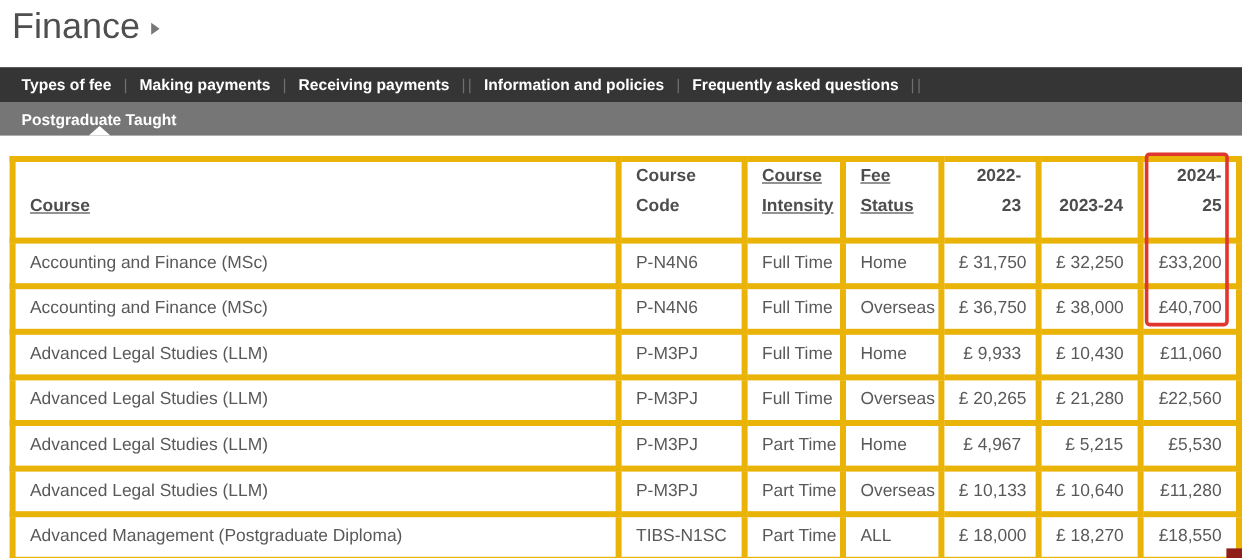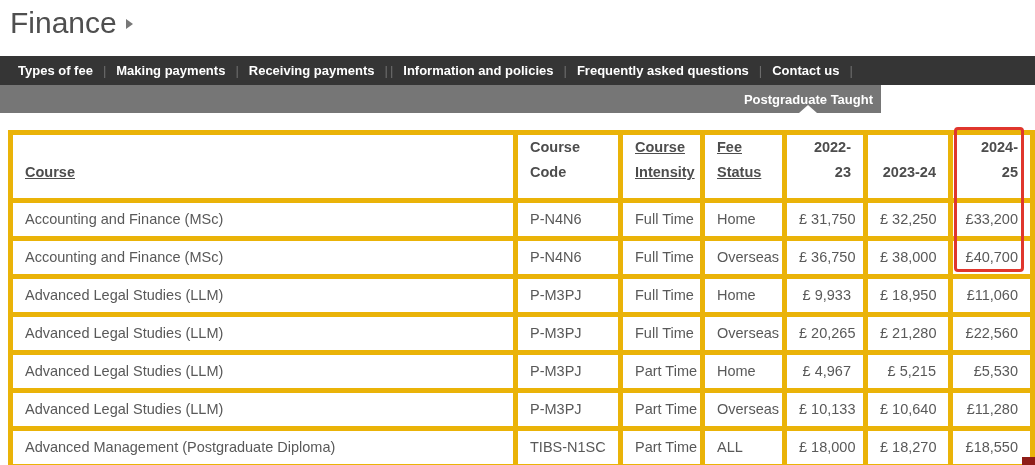--- a/index.html
+++ b/index.html
@@ -24,22 +24,22 @@
   .caret-down { display:inline-block; width:0; height:0; margin-left:6px; margin-top:2px;
                 border-left:4px solid transparent; border-right:4px solid transparent;
                 border-top:5px solid #fff; }
   .lock-icon { margin-left:6px; display:inline-flex; }
   .notch-gray { position:absolute; bottom:0; left:50%; margin-left:-7px; width:0; height:0;
                 border-left:7px solid transparent; border-right:7px solid transparent;
                 border-bottom:7px solid #767676; display:none; }
   .nav-item.active .notch-gray { display:block; }
 
   
-  .subnav { position:absolute; top:85px; left:0; width:881px; height:28px;
-            background:#767676; display:flex; align-items:center; padding-left:10px;justify-content:flex-end; }
+  .subnav { position:absolute; top:85px; left:0; width:1035px; height:28px;
+            background:#767676; display:flex; align-items:center; padding-left:10px; }
   .subnav-tab { position:relative; color:#fff; font-size:13px; font-weight:bold;
                 height:28px; display:flex; align-items:center; padding:0 8px; cursor:pointer; }
   .notch-white { position:absolute; bottom:0; left:50%; margin-left:-9px; width:0; height:0;
                  border-left:9px solid transparent; border-right:9px solid transparent;
                  border-bottom:8px solid #ffffff; }
 
   
   .table-wrap { position:absolute; top:130px; left:8px; }
   table { border-collapse:collapse; table-layout:fixed; width:1022px;
           font-size:14.5px; color:#595959; }
@@ -86,24 +86,20 @@
       <div class="nav-item">
     <span class="nav-label">Information and policies</span>
 
   </div>
       <span class="nav-sep">|</span>
       <div class="nav-item">
     <span class="nav-label">Frequently asked questions</span>
 
   </div>
       <span class="nav-sep">|</span>
-      <div class="nav-item">
-    <span class="nav-label">Contact us</span>
-
-  </div>
       <span class="nav-sep">|</span>
     </nav>
 
   <div class="subnav">
     <div class="subnav-tab">
       <span>Postgraduate Taught</span>
       <span class="notch-white"></span>
     </div>
   </div>
 
@@ -147,21 +143,21 @@
             <td class="al-right">£ 36,750</td>
             <td class="al-right">£ 38,000</td>
             <td class="al-right">£40,700</td>
           </tr>
           <tr>
             <td>Advanced Legal Studies (LLM)</td>
             <td>P-M3PJ</td>
             <td>Full Time</td>
             <td>Home</td>
             <td class="al-right">£ 9,933</td>
-            <td class="al-right">£ 18,950</td>
+            <td class="al-right">£ 10,430</td>
             <td class="al-right">£11,060</td>
           </tr>
           <tr>
             <td>Advanced Legal Studies (LLM)</td>
             <td>P-M3PJ</td>
             <td>Full Time</td>
             <td>Overseas</td>
             <td class="al-right">£ 20,265</td>
             <td class="al-right">£ 21,280</td>
             <td class="al-right">£22,560</td>

